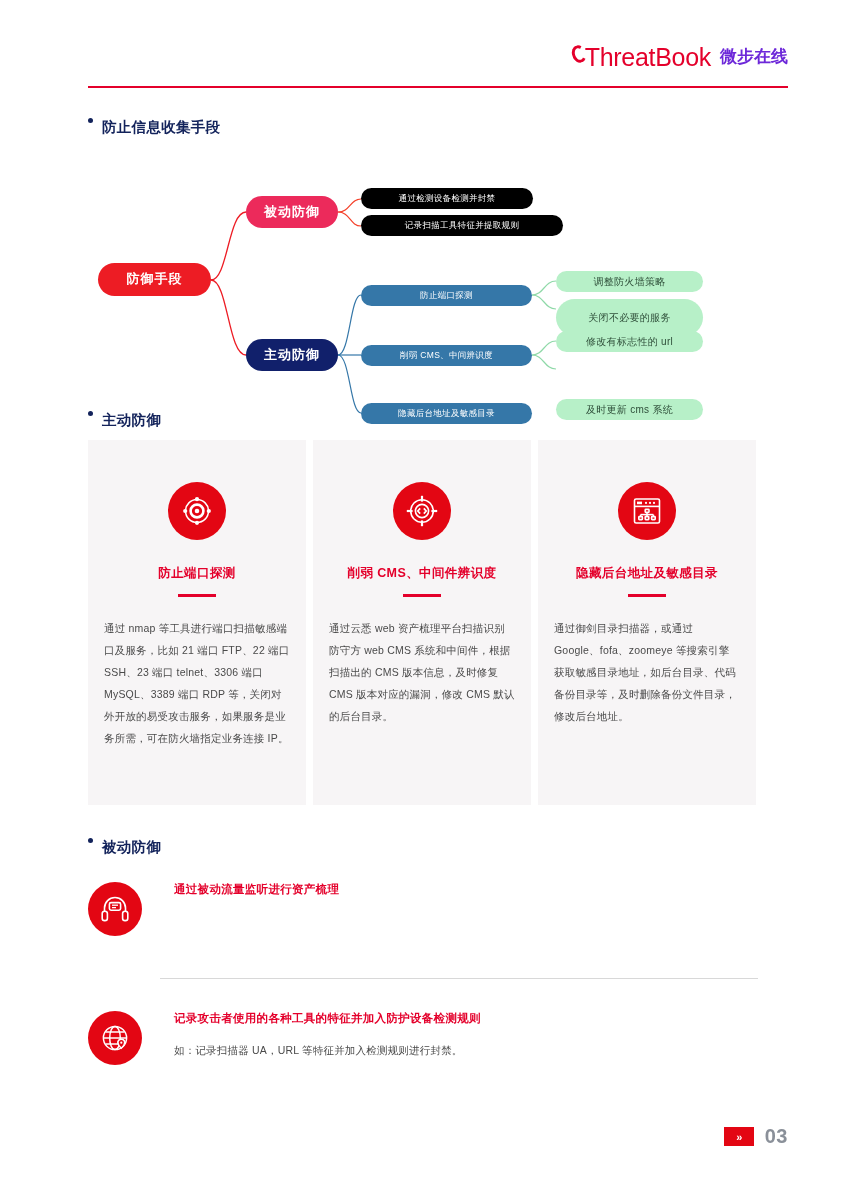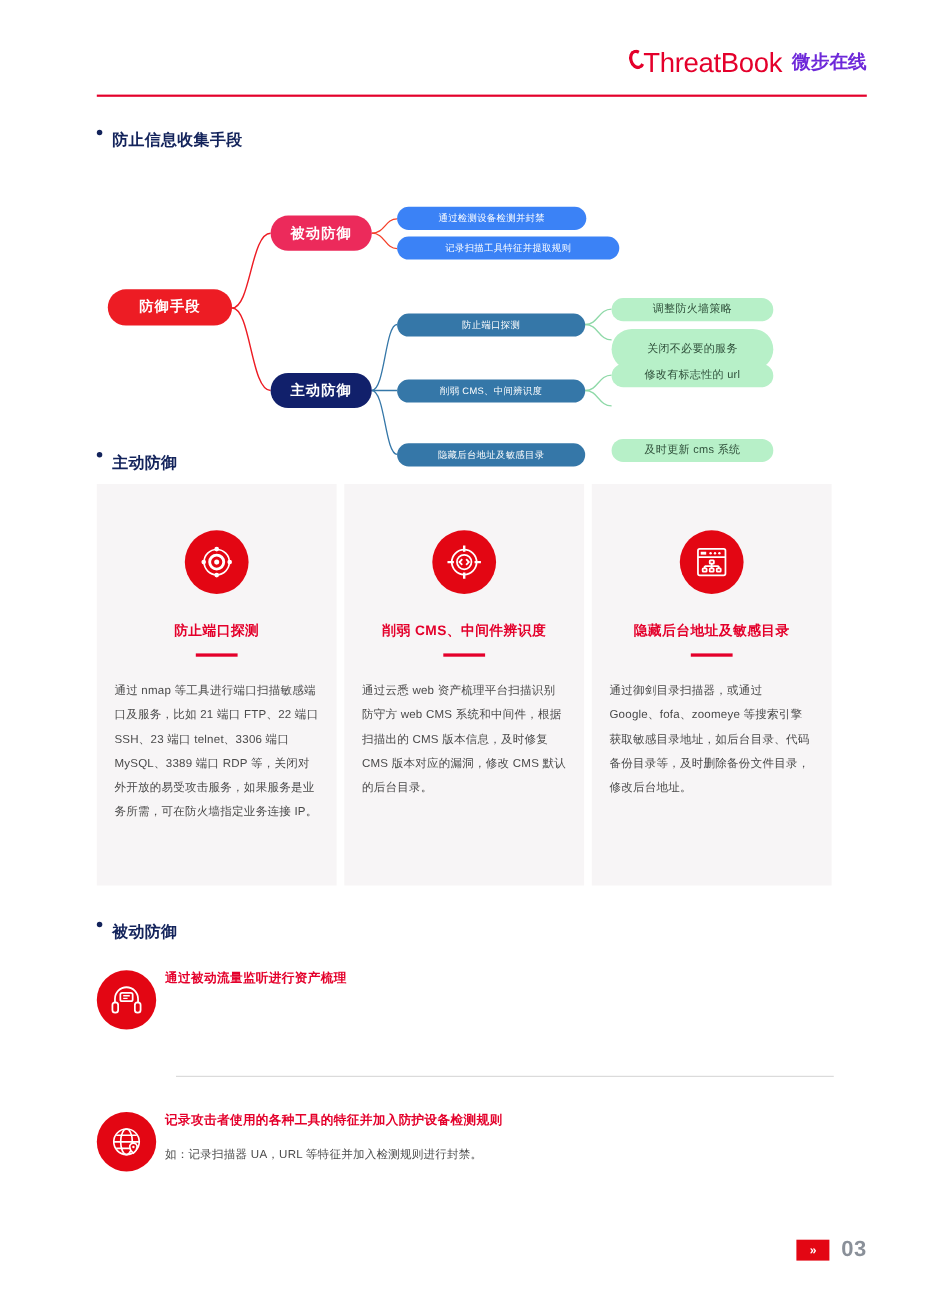--- a/index.html
+++ b/index.html
@@ -59,21 +59,21 @@
   }
   .node-l1-pink {
     background:#ec2a5b; color:#fff; font-weight:bold; font-size:13px;
     letter-spacing:1px;
   }
   .node-l1-navy {
     background:#11206b; color:#fff; font-weight:bold; font-size:13px;
     letter-spacing:1px;
   }
   .node-red {
-    background:#3b82f6; color:#fff; font-size:8.5px; letter-spacing:0.3px;
+    background:#000000; color:#fff; font-size:8.5px; letter-spacing:0.3px;
   }
   .node-blue {
     background:#3577a8; color:#fff; font-size:8.5px; letter-spacing:0.3px;
   }
   .node-green {
     background:#b7f0c8; color:#2f4f3a; font-size:10px; letter-spacing:0.3px;
   }
 
   
   #cards { position:absolute; left:88px; top:440px; width:668px; height:365px; display:flex; }
@@ -92,21 +92,21 @@
   }
   .card-underline {
     width:38px; height:2.5px; background:#e4002b; margin:12px auto 0;
   }
   .card-body {
     margin-top:20px; text-align:left; font-size:10.5px; color:#4a4a4a;
     line-height:2.1; letter-spacing:0.2px;
   }
 
   
-  .pitem { position:absolute; left:88px; width:670px; display:flex; gap:8px; }
+  .pitem { position:absolute; left:88px; width:670px; display:flex; gap:32px; }
   .pitem-icon {
     width:54px; height:54px; border-radius:50%; background:#e30613;
     flex:none; display:flex; align-items:center; justify-content:center;
     margin-top:2px;
   }
   .pitem-text { flex:1; padding-top:2px; }
   .pitem-title {
     font-size:11.5px; font-weight:bold; color:#e4002b; letter-spacing:0.3px;
   }
   .pitem-body {

